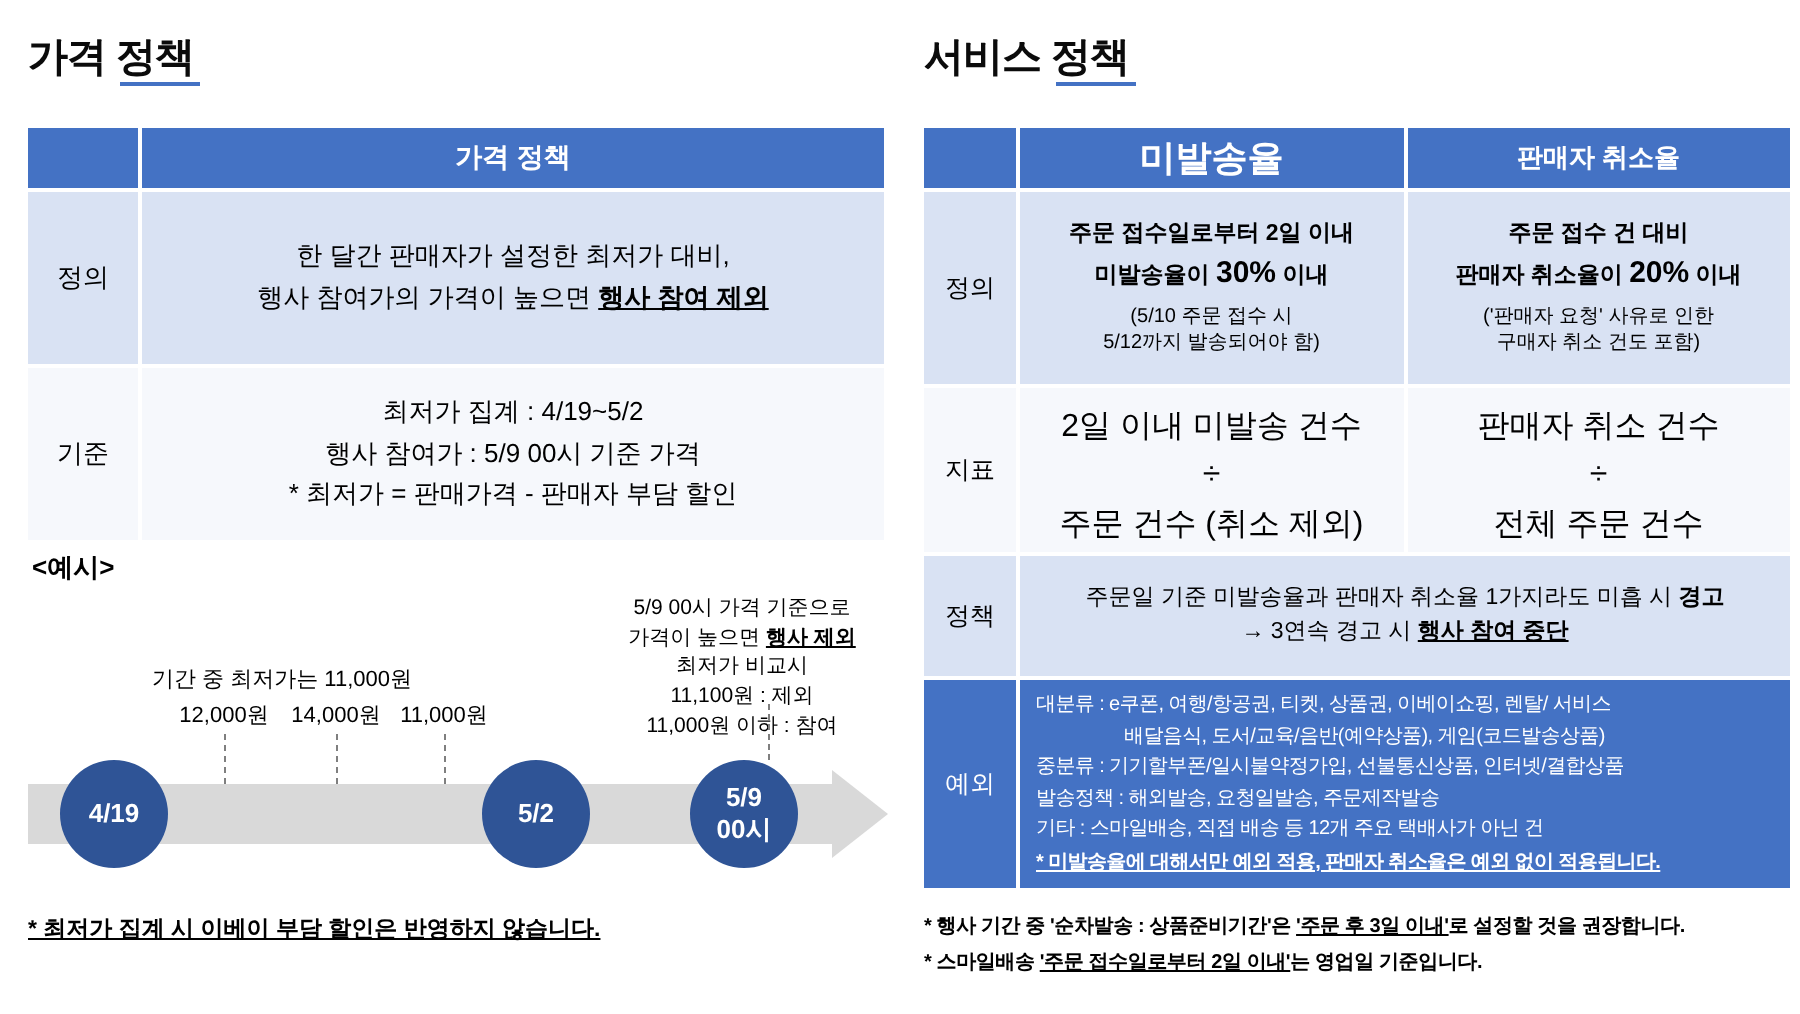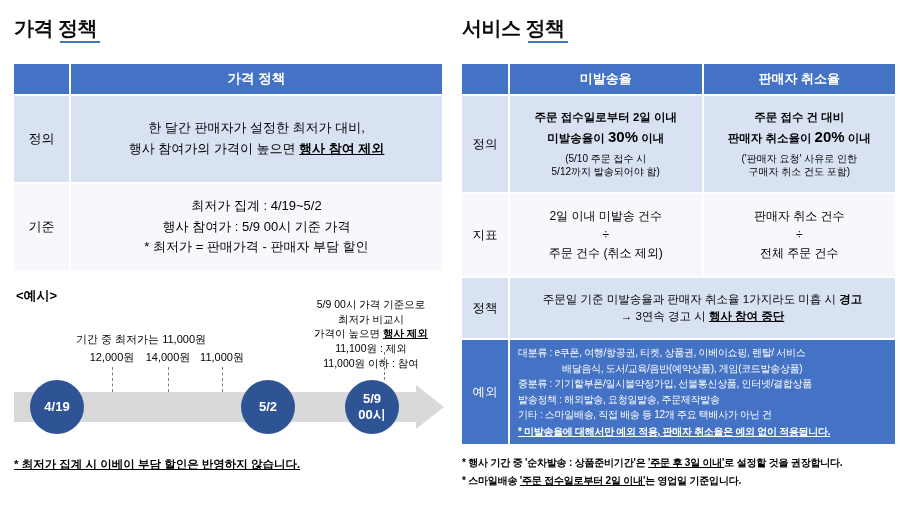--- a/index.html
+++ b/index.html
@@ -15,21 +15,21 @@
   .td + .td { border-left:2px solid #fff; }
   .content { flex:1; }
   .lt .label { width:55px; font-size:13px; }
   .rt .label { width:46px; font-size:12.5px; }
   .head { background:#4472C4; color:#fff; font-weight:bold; }
   .head-title { font-size:13.5px; }
   .band { background:#D9E2F3; }
   .lite { background:#F6F8FC; }
   .bluebg { background:#4472C4; color:#fff; }
   .f13 { font-size:13px; line-height:1.6; }
-  .f12 { font-size:12px; line-height:1.55; }
+  .f12 { font-size:16px; line-height:1.55;justify-content:flex-end; }
   .f115 { font-size:11.5px; line-height:1.5; }
   .sub { font-size:10px; line-height:1.35;text-align:right; }
   .b { font-weight:bold; }
   .emu { font-weight:bold; text-decoration:underline; }
   .pct { font-size:15px; font-weight:bold; }
   .gap-top { margin-top:3px; }
   .exc-content { align-items:flex-start; text-align:left; font-size:10px; line-height:1.55; padding:4px 6px 4px 8px; letter-spacing:-0.3px; }
   .exc-indent { padding-left:44px; }
   .exc-note { font-weight:bold; text-decoration:underline; margin-top:1px; }
   .ex-head { position:absolute; font-size:13px; font-weight:bold; }
@@ -67,26 +67,26 @@
     <div class="tr lite" style="height:88px">
       <div class="td label">기준</div>
       <div class="td content f13">
         <div>최저가 집계 : 4/19~5/2</div>
         <div>행사 참여가 : 5/9 00시 기준 가격</div>
         <div>* 최저가 = 판매가격 - 판매자 부담 할인</div>
       </div>
     </div>
   </div>
 
-  <div class="ex-head" style="left:16px;top:287px">&lt;예시&gt;</div>
+  <div class="ex-head" style="left:16px;top:275px">&lt;예시&gt;</div>
 
   <div class="ex-note" style="left:296px;top:297px;width:150px">
     <div>5/9 00시 가격 기준으로</div>
+    <div><span>가격이 높으면 </span><span class="emu">행사 제외</span></div>
     <div>최저가 비교시</div>
-    <div><span>가격이 높으면 </span><span class="emu">행사 제외</span></div>
     <div>11,100원 : 제외</div>
     <div>11,000원 이하 : 참여</div>
   </div>
 
   <div class="min-note" style="left:76px;top:332px">기간 중 최저가는 11,000원</div>
 
   <div class="price" style="left:112px;top:350px">12,000원</div>
   <div class="price" style="left:168px;top:350px">14,000원</div>
   <div class="price" style="left:222px;top:350px">11,000원</div>
 
@@ -110,21 +110,21 @@
   </div>
 
   <div class="footnote fn-left" style="left:14px;top:457px">* 최저가 집계 시 이베이 부담 할인은 반영하지 않습니다.</div>
 
   <div class="title" style="left:462px">서비스 정책</div>
   <div class="accent" style="left:528px;width:40px"></div>
 
   <div class="tbl rt" style="left:462px;top:64px;width:433px">
     <div class="tr" style="height:30px">
       <div class="td label head"></div>
-      <div class="td content head" style="font-size:13px">미발송율</div>
+      <div class="td content head" style="font-size:18px">미발송율</div>
       <div class="td content head" style="font-size:13px">판매자 취소율</div>
     </div>
 
     <div class="tr band" style="height:98px">
       <div class="td label">정의</div>
       <div class="td content">
         <div class="f115 b">주문 접수일로부터 2일 이내</div>
         <div class="f115 b"><span>미발송율이 </span><span class="pct">30%</span><span> 이내</span></div>
         <div class="sub gap-top">(5/10 주문 접수 시</div>
         <div class="sub">5/12까지 발송되어야 함)</div>

